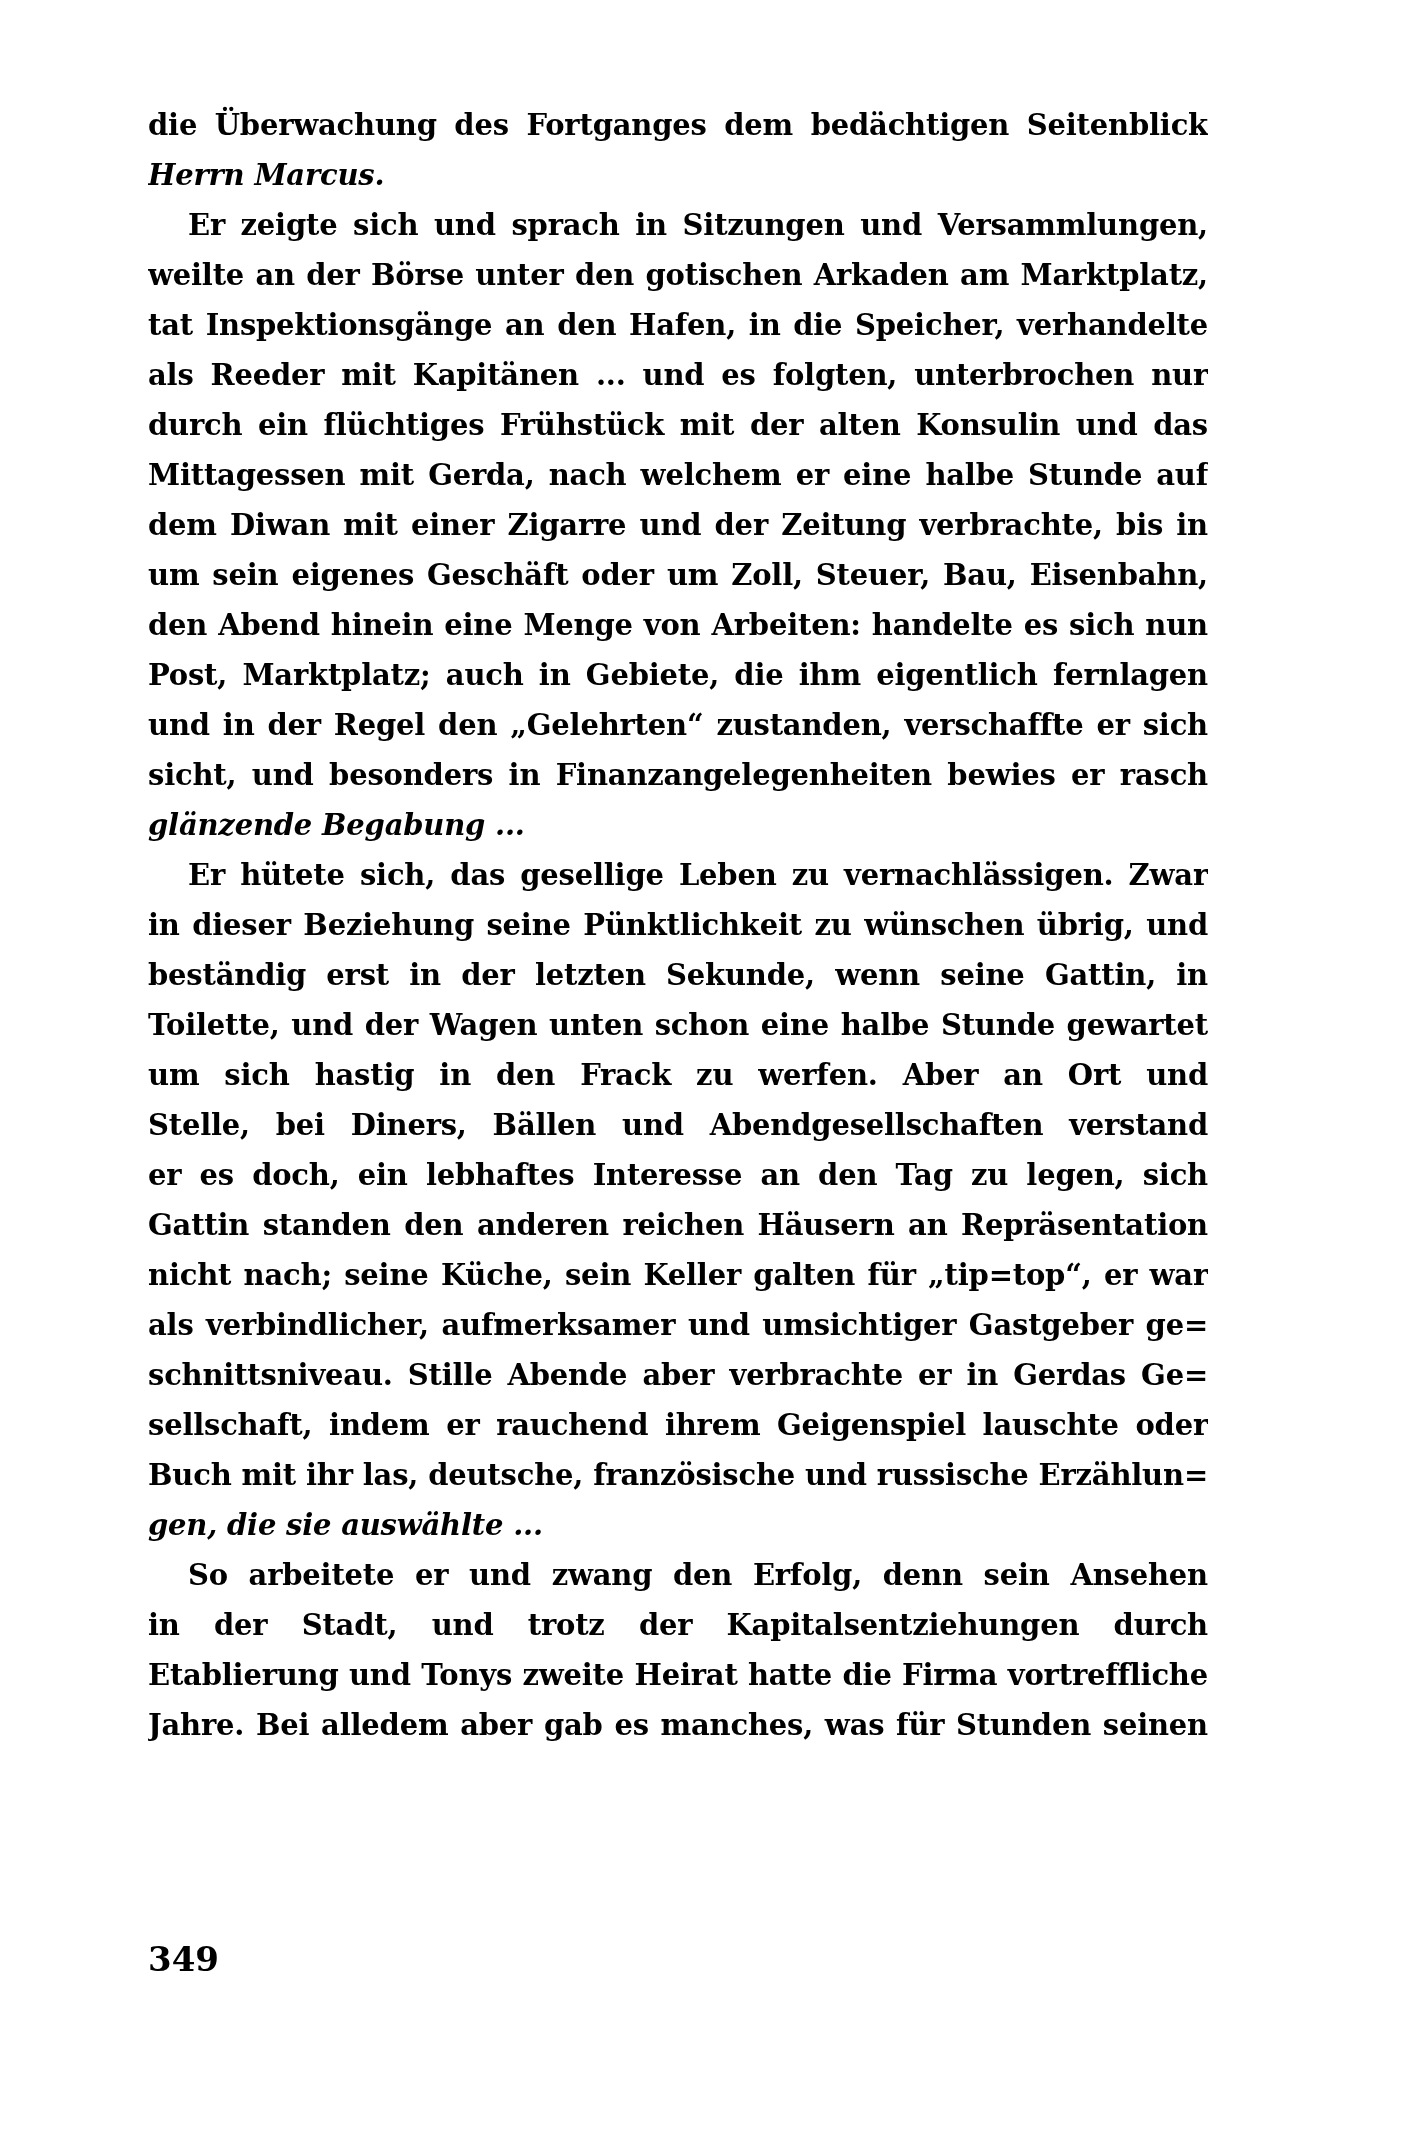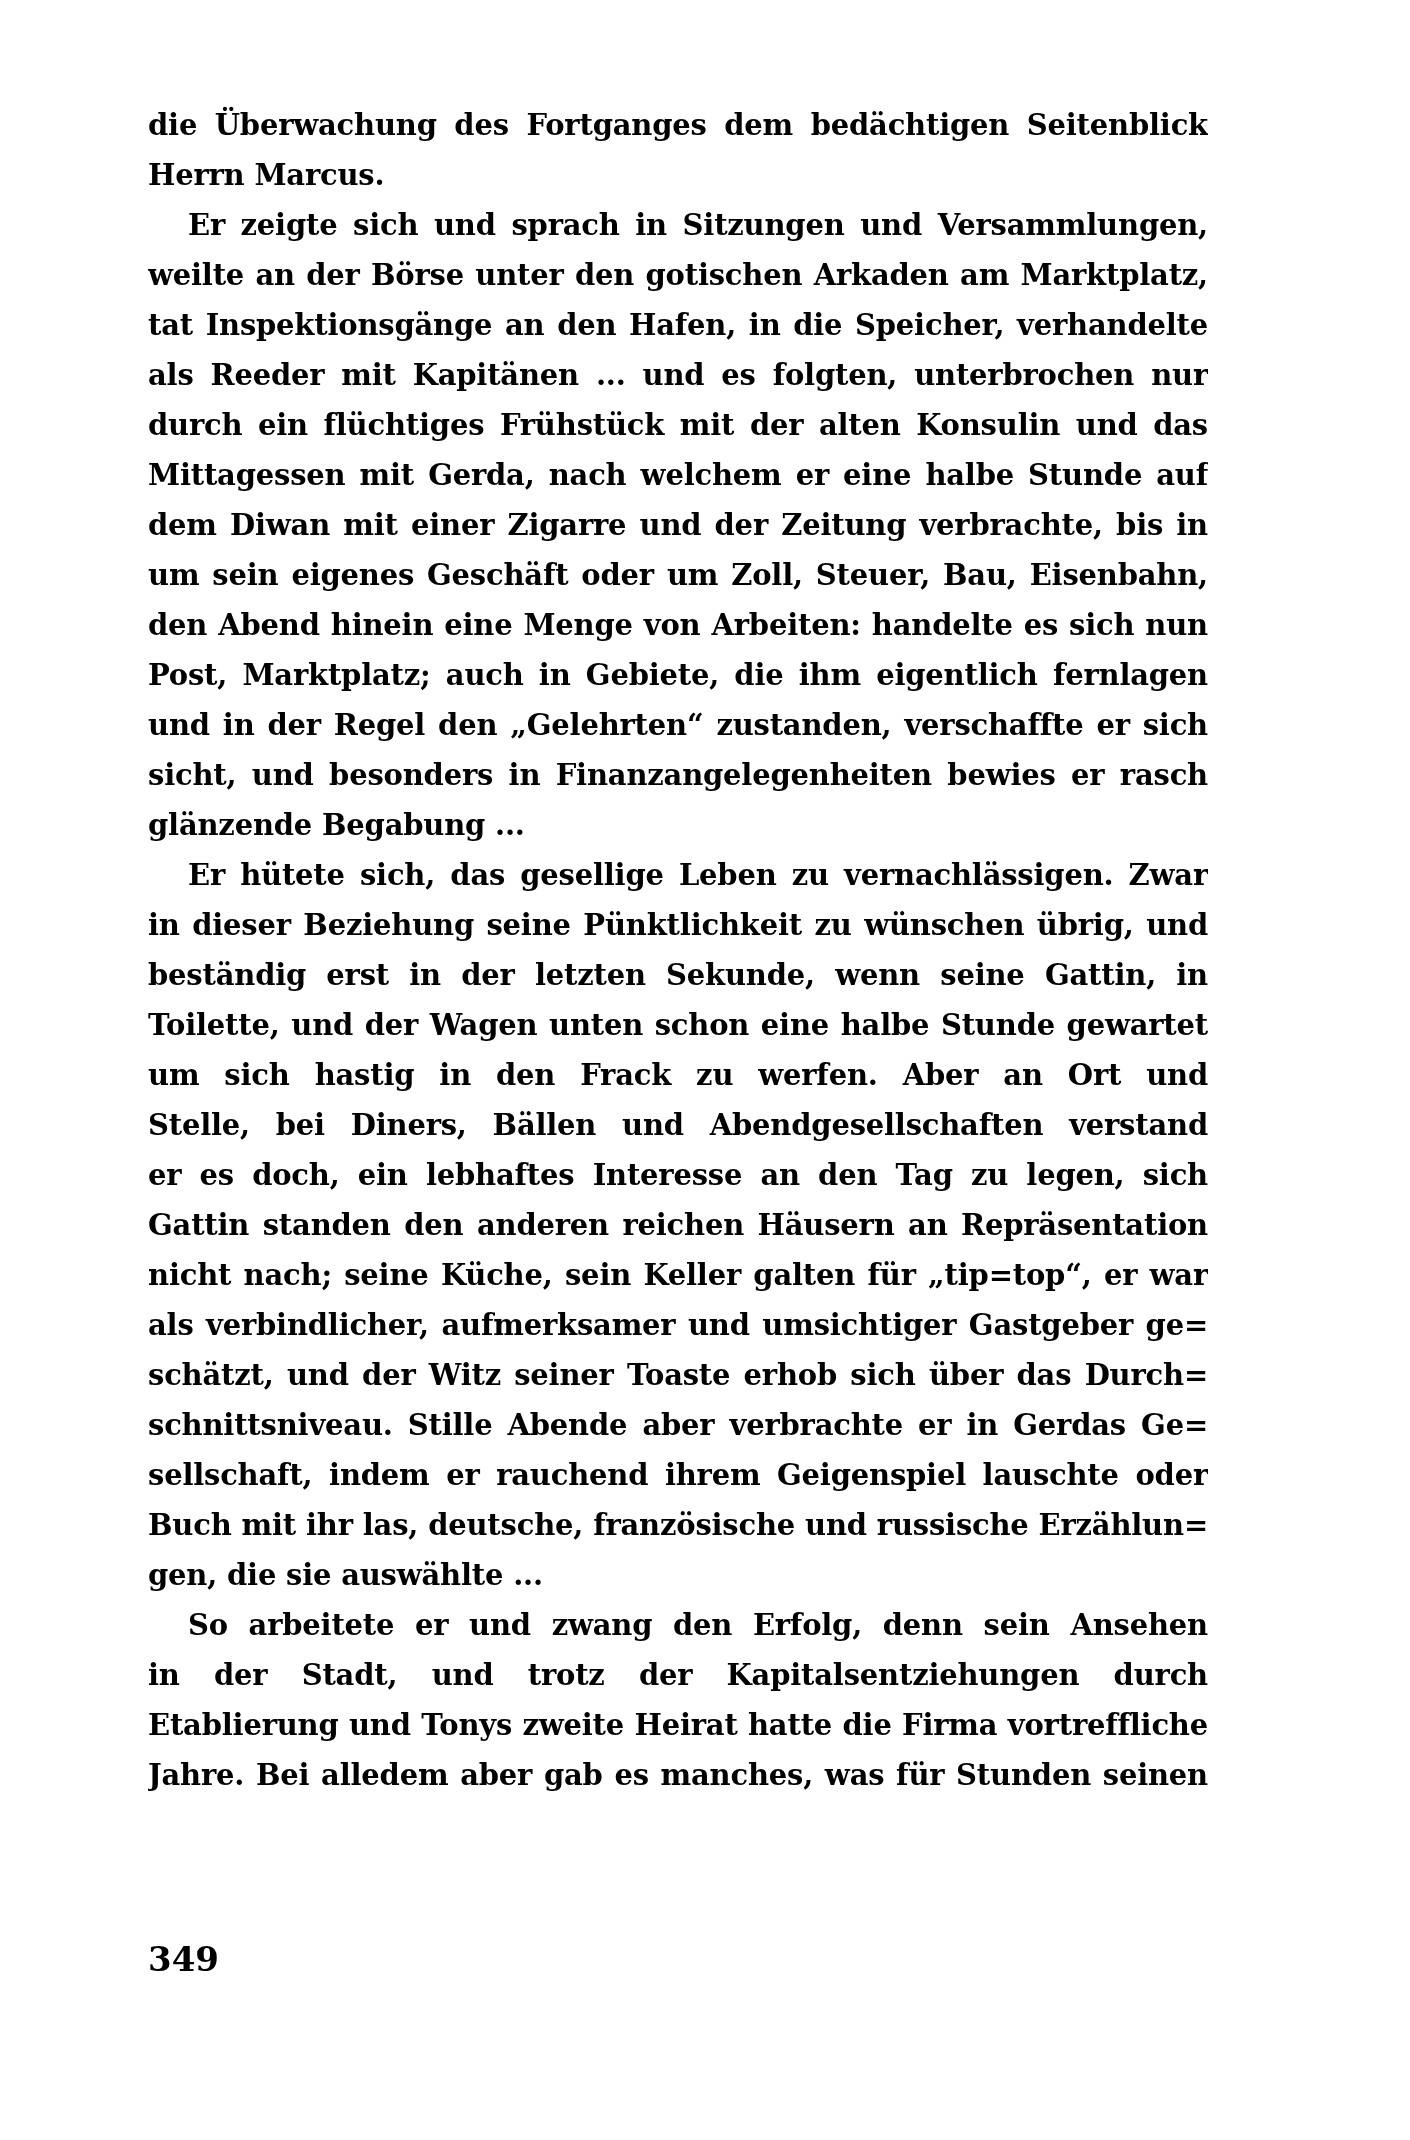--- a/index.html
+++ b/index.html
@@ -33,20 +33,21 @@
     height: 50px;
     white-space: normal;
     overflow: hidden;
     text-align: justify;
     text-align-last: justify;
     letter-spacing: -0.2px;
   }
   .line.short {
     text-align: left;
     text-align-last: left;
+    font-style: italic;
   }
   .line.indent {
     padding-left: 40px;
   }
   .page-number {
     position: absolute;
     top: 1936px;
     left: 148px;
     width: 1060px;
     text-align: left;
@@ -88,21 +89,20 @@
       <div class="line indent">Er hütete sich, das gesellige Leben zu vernachlässigen. Zwar ließ</div>
       <div class="line">in dieser Beziehung seine Pünktlichkeit zu wünschen übrig, und</div>
       <div class="line">beständig erst in der letzten Sekunde, wenn seine Gattin, in großer</div>
       <div class="line">Toilette, und der Wagen unten schon eine halbe Stunde gewartet</div>
       <div class="line">um sich hastig in den Frack zu werfen. Aber an Ort und</div>
       <div class="line">Stelle, bei Diners, Bällen und Abendgesellschaften verstand</div>
       <div class="line">er es doch, ein lebhaftes Interesse an den Tag zu legen, sich</div>
       <div class="line">Gattin standen den anderen reichen Häusern an Repräsentation</div>
       <div class="line">nicht nach; seine Küche, sein Keller galten für „tip=top“, er war</div>
       <div class="line">als verbindlicher, aufmerksamer und umsichtiger Gastgeber ge=</div>
-      <div class="line">schätzt, und der Witz seiner Toaste erhob sich über das Durch=</div>
       <div class="line">schnittsniveau. Stille Abende aber verbrachte er in Gerdas Ge=</div>
       <div class="line">sellschaft, indem er rauchend ihrem Geigenspiel lauschte oder ein</div>
       <div class="line">Buch mit ihr las, deutsche, französische und russische Erzählun=</div>
       <div class="line short">gen, die sie auswählte ...</div>
     </div>
 
     <div class="para">
       <div class="line indent">So arbeitete er und zwang den Erfolg, denn sein Ansehen wuchs</div>
       <div class="line">in der Stadt, und trotz der Kapitalsentziehungen durch Christians</div>
       <div class="line">Etablierung und Tonys zweite Heirat hatte die Firma vortreffliche</div>

